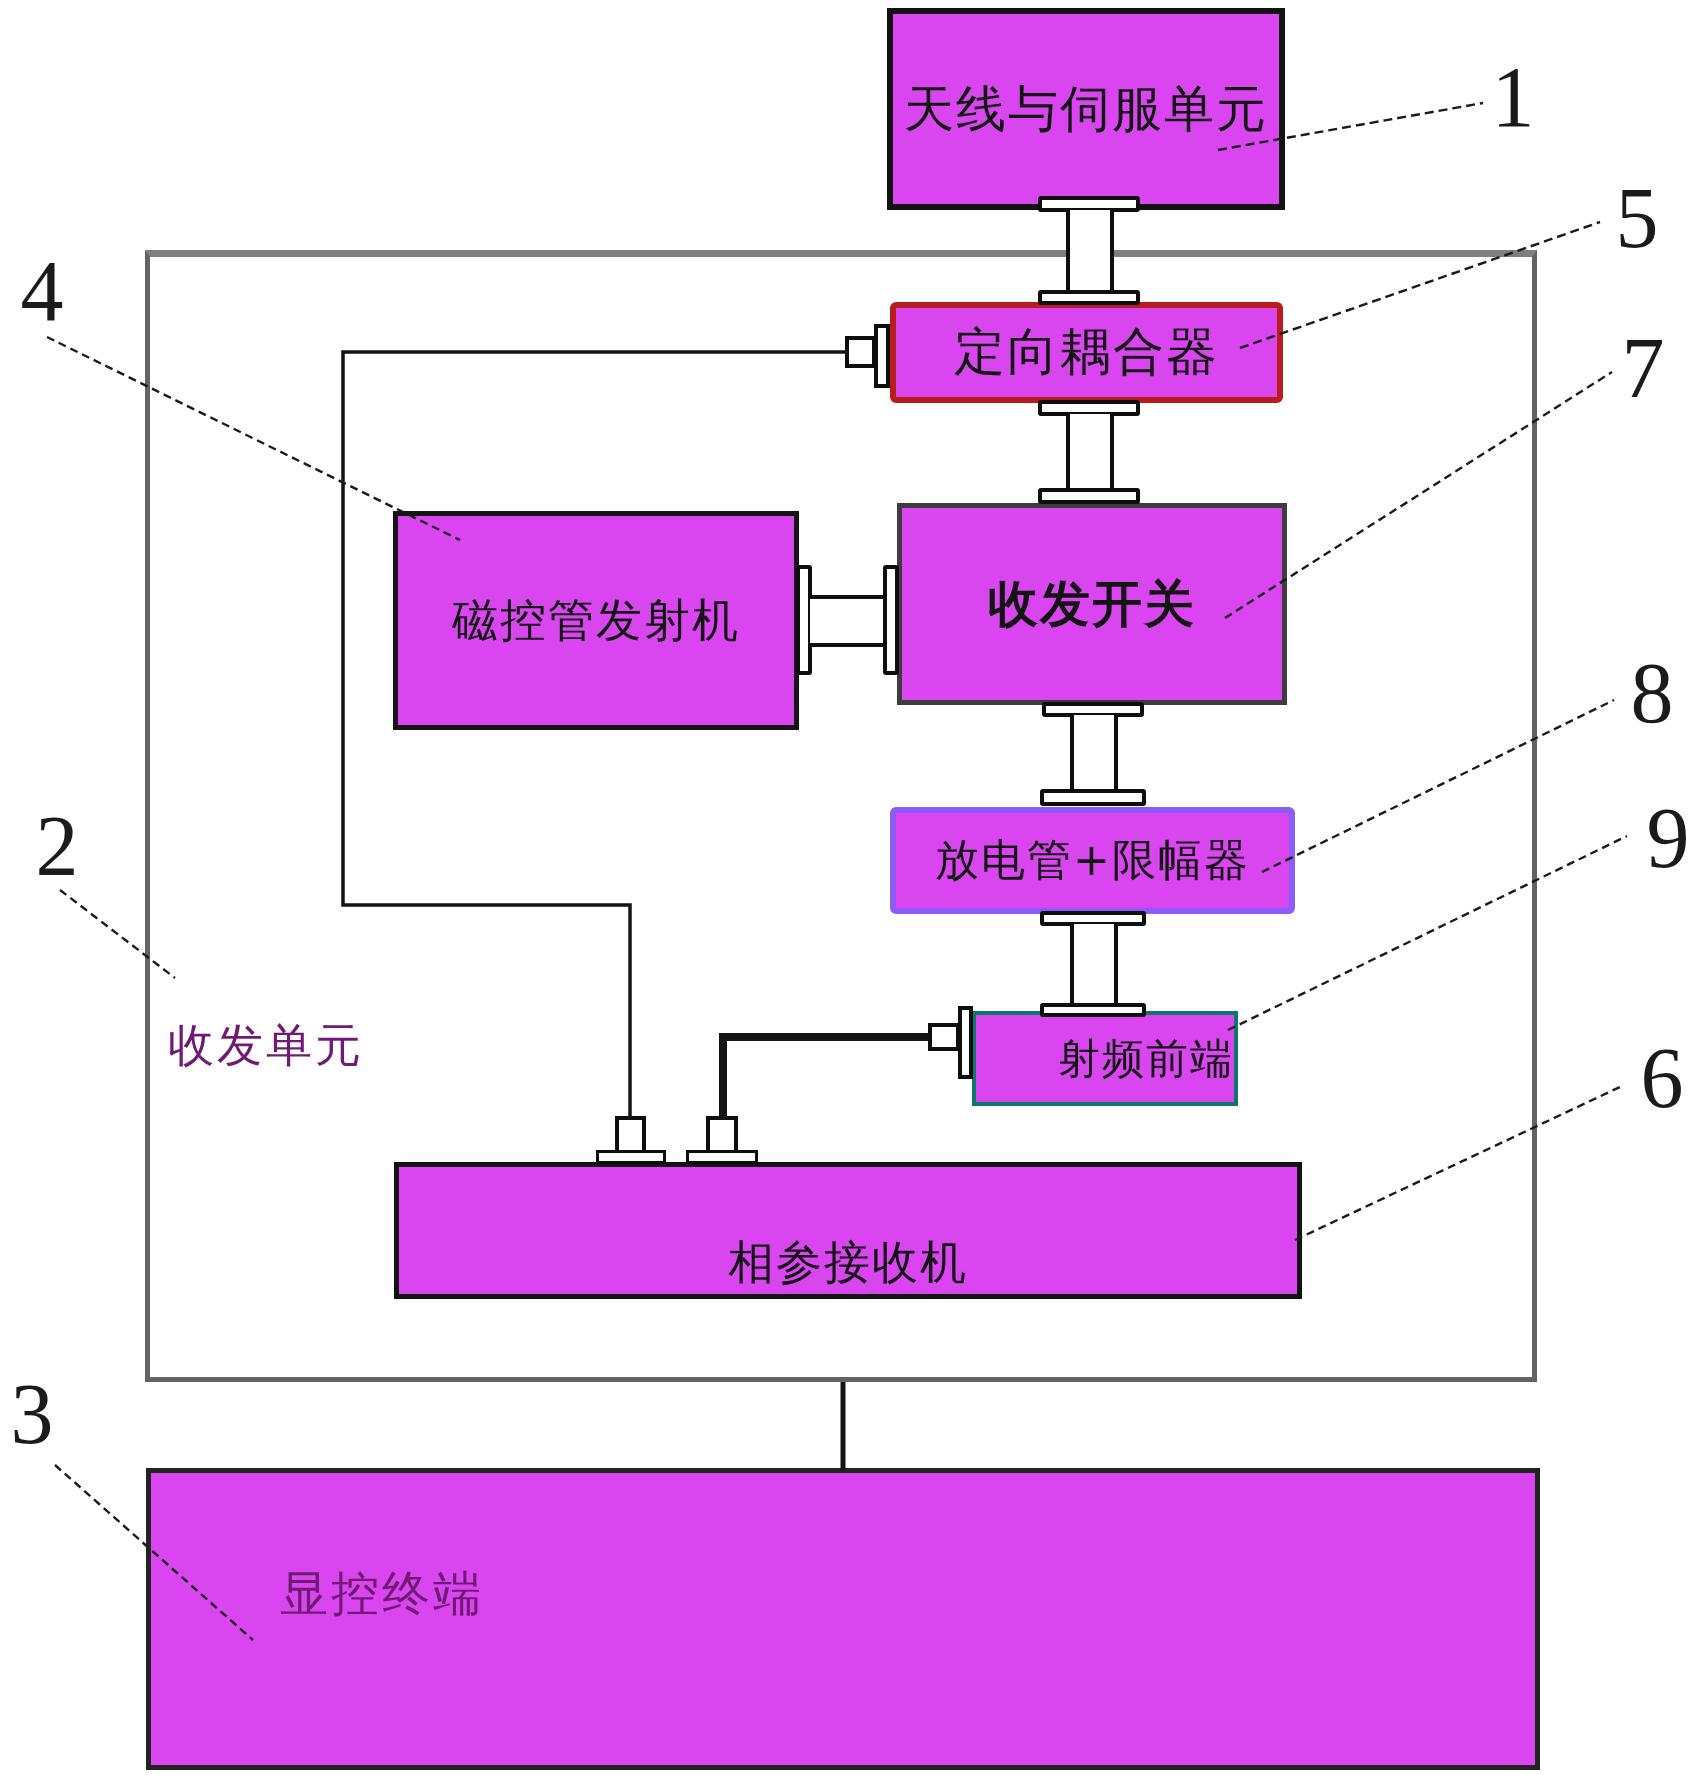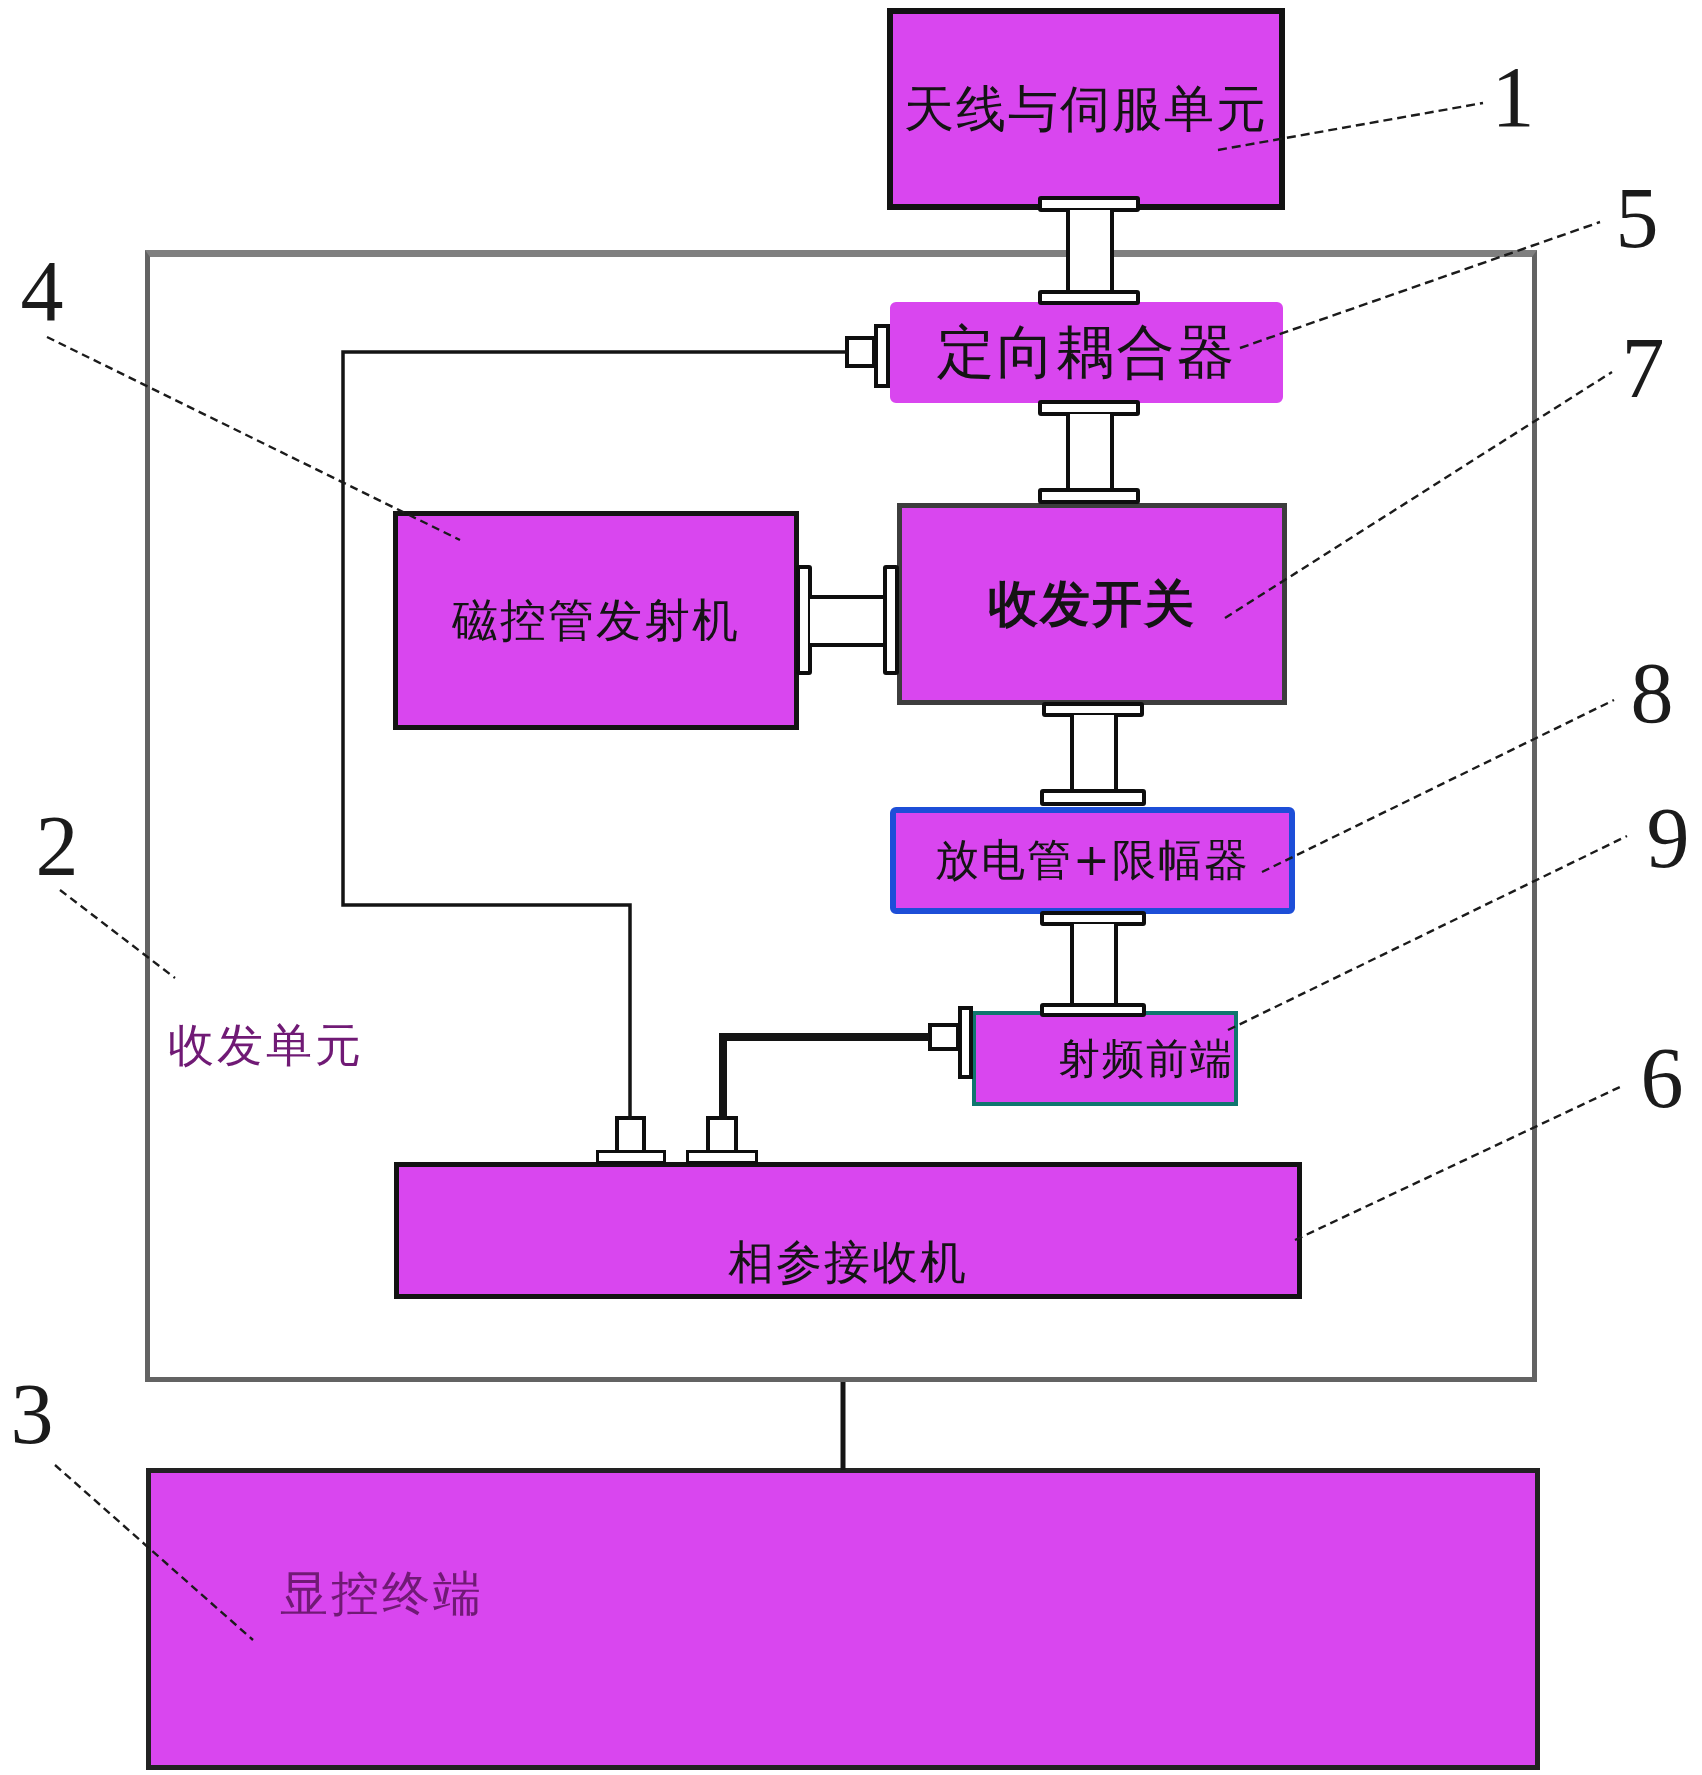--- a/index.html
+++ b/index.html
@@ -3,24 +3,24 @@
 <meta charset="utf-8">
 <style>
   html,body{margin:0;padding:0;background:#ffffff;}
   body{width:1702px;height:1775px;position:relative;font-family:"DejaVu Sans","Liberation Sans",sans-serif;overflow:hidden;}
   .stage{position:absolute;left:0;top:0;width:1702px;height:1775px;}
   .box{position:absolute;background:#d946ef;display:flex;align-items:center;justify-content:center;
        color:#141414;letter-spacing:2px;box-sizing:border-box;}
   
   .antenna      {left:887px;top:8px;width:398px;height:202px;border:6px solid #121212;font-size:50px;z-index:2;}
   .outer        {left:145px;top:250px;width:1392px;height:1132px;border:5px solid #636363;border-top:7px solid #7f7f7f;z-index:1;background:#fff;}
-  .coupler      {left:890px;top:302px;width:393px;height:101px;border:6px solid #d946ef;border-radius:6px;font-size:58px;z-index:2;}
+  .coupler      {left:890px;top:302px;width:393px;height:101px;border:6px solid #b91c1c;border-radius:6px;font-size:51px;z-index:2;}
   .magnetron    {left:393px;top:511px;width:406px;height:219px;border:5px solid #141414;font-size:46px;z-index:2;}
   .trswitch     {left:897px;top:503px;width:390px;height:202px;border:5px solid #3d3d3d;font-size:50px;font-weight:bold;z-index:2;}
-  .limiter      {left:890px;top:807px;width:405px;height:107px;border:6px solid #1d4ed8;border-radius:6px;font-size:44px;z-index:2;}
+  .limiter      {left:890px;top:807px;width:405px;height:107px;border:6px solid #8b5cf6;border-radius:6px;font-size:44px;z-index:2;}
   .rffront      {left:972px;top:1011px;width:266px;height:95px;border:4px solid #0f766e;font-size:42px;z-index:2;justify-content:flex-end;}
   .receiver     {left:394px;top:1162px;width:908px;height:137px;border:5px solid #121212;font-size:46px;align-items:flex-end;padding-top:28px;z-index:2;}
   .terminal     {left:146px;top:1468px;width:1394px;height:302px;border:5px solid #222222;justify-content:flex-start;align-items:flex-start;z-index:2;}
   .unit-label   {position:absolute;color:#701a75;z-index:3;letter-spacing:3px;}
   .lbl-transceiver{left:168px;top:1015px;font-size:46px;}
   .lbl-terminal {left:280px;top:1562px;font-size:48px;}
   
   .wg{position:absolute;background:#ffffff;box-sizing:border-box;z-index:3;}
   .wg-flange-h{border:4px solid #0e0e0e;border-radius:3px;}
   .wg-chan-v{border-left:4px solid #0e0e0e;border-right:4px solid #0e0e0e;}

